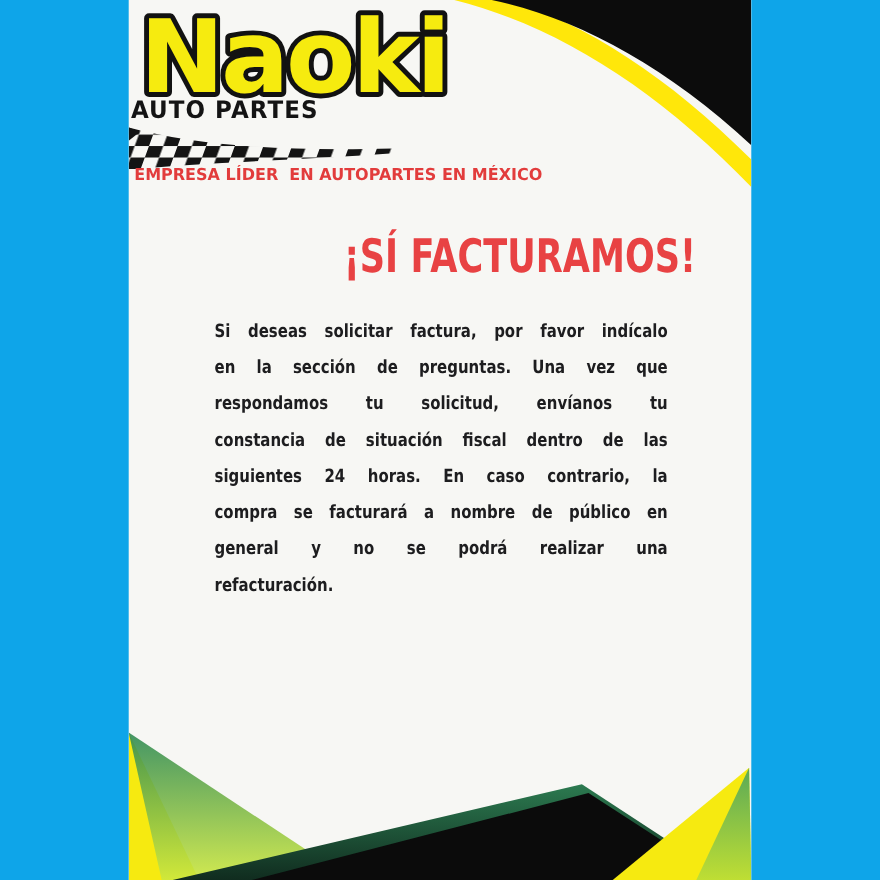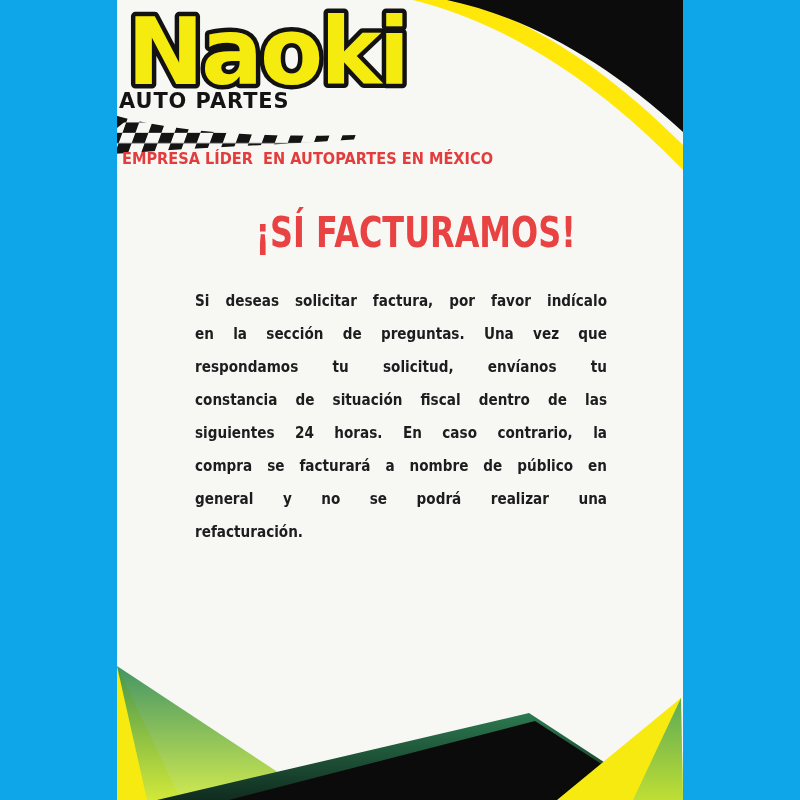--- a/index.html
+++ b/index.html
@@ -76,24 +76,24 @@
     color: #e23c3c;
     white-space: pre;
     letter-spacing: 0px;
     transform: scaleX(0.97);
     transform-origin: 0 0;
     z-index: 3;
   }
   
   .heading-wrap {
     position: absolute;
-    left: 16px;
+    left: 0;
     top: 208px;
     width: 566px;
-    text-align: center;
+    text-align: right;
     z-index: 2;
   }
   .heading {
     display: inline-block;
     font-size: 42px;
     font-weight: bold;
     color: #e84243;
     letter-spacing: 0px;
     transform: scaleX(0.76);
     transform-origin: 50% 50%;

